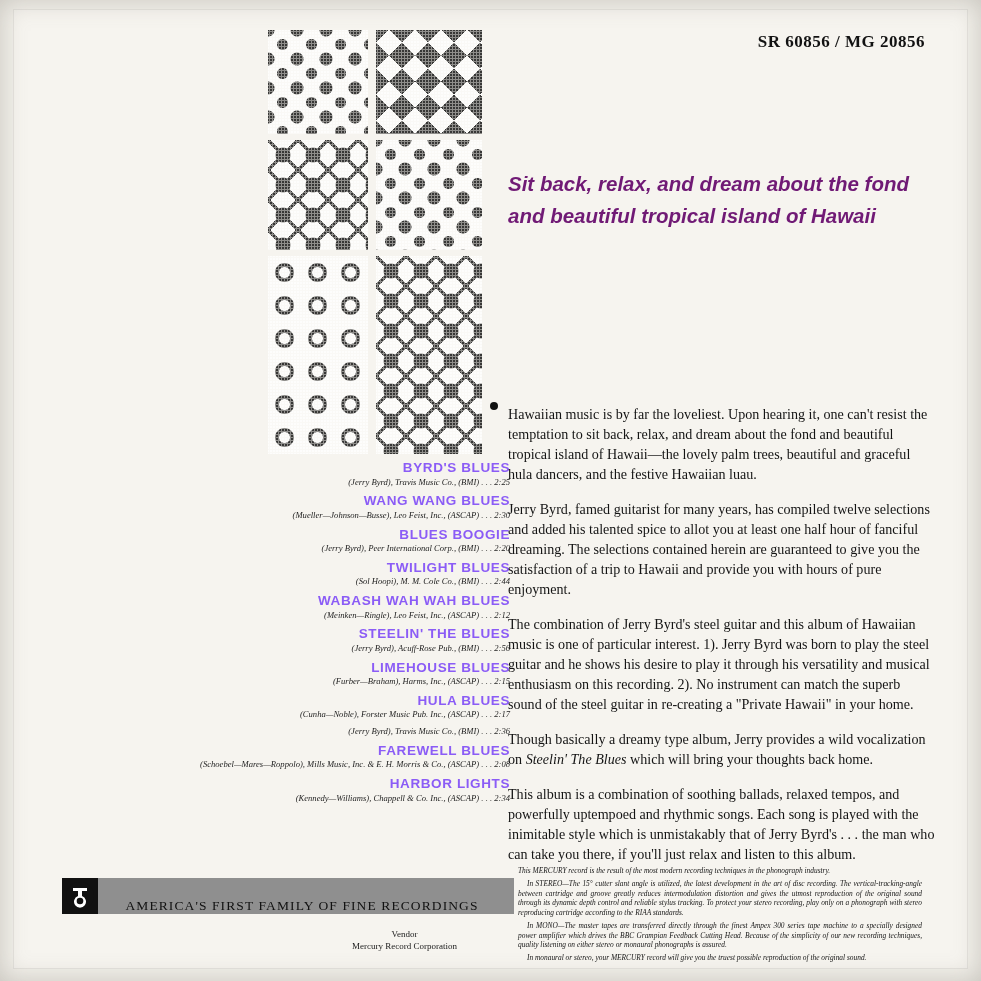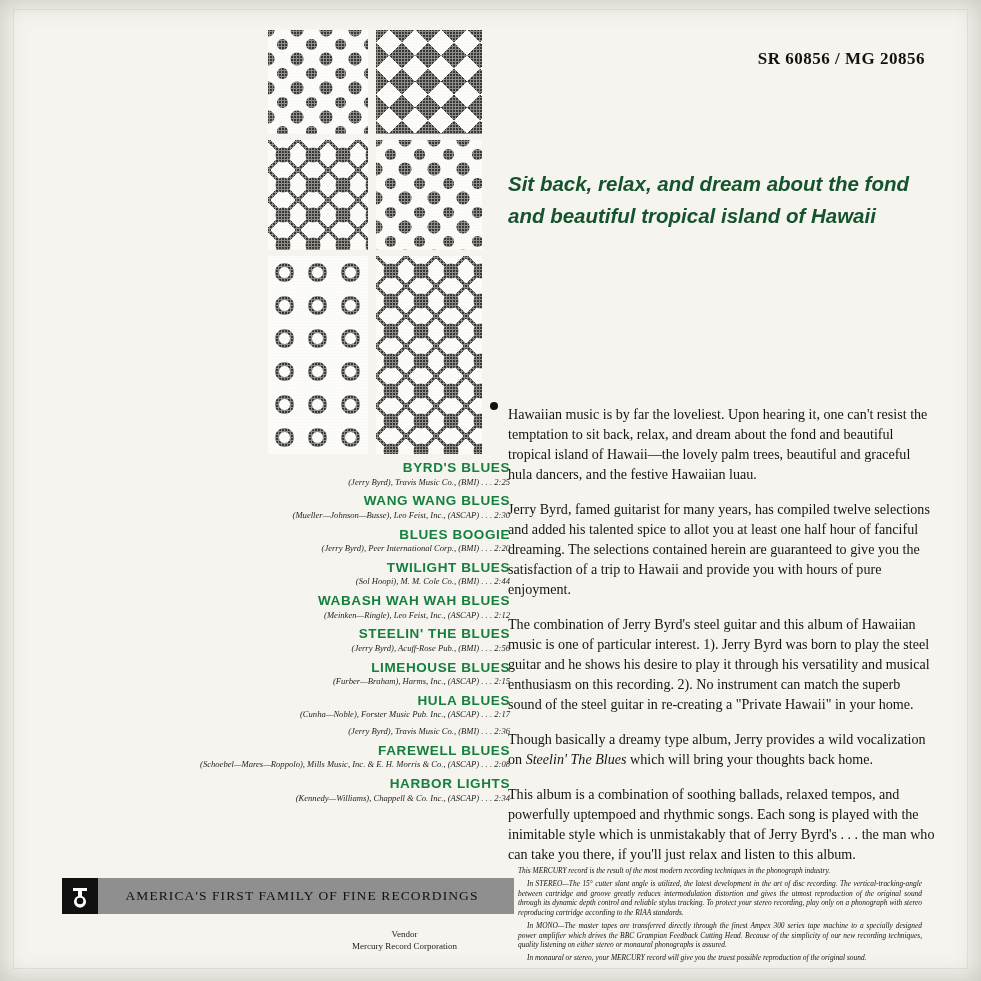--- a/index.html
+++ b/index.html
@@ -30,21 +30,21 @@
     left: 14px; top: 10px;
     width: 953px; height: 958px;
     background: #f6f4ef;
     box-shadow: 0 0 0 1px rgba(0,0,0,0.05);
   }
 
   
   .catalog {
     position: absolute;
     right: 56px;
-    top: 49px;
+    top: 32px;
     font-family: "Liberation Serif", serif;
     font-weight: bold;
     font-size: 17px;
     letter-spacing: 0.5px;
     color: #121212;
   }
 
   
   .art {
     position: absolute;
@@ -108,21 +108,21 @@
     text-align: right;
   }
   .track {
     margin-bottom: 6px;
   }
   .track-title {
     font-family: "Liberation Sans", sans-serif;
     font-weight: bold;
     font-size: 13.5px;
     letter-spacing: 0.6px;
-    color: #15803d;
+    color: #8b5cf6;
     line-height: 1.15;
   }
   .track-credit {
     font-family: "Liberation Serif", serif;
     font-style: italic;
     font-size: 8.6px;
     color: #1d1d1d;
     line-height: 1.25;
     margin-top: 1px;
   }
@@ -131,21 +131,21 @@
   .headline {
     position: absolute;
     left: 508px;
     top: 168px;
     width: 420px;
     font-family: "Liberation Sans", sans-serif;
     font-style: italic;
     font-weight: bold;
     font-size: 20.5px;
     line-height: 1.58;
-    color: #14532d;
+    color: #701a75;
   }
 
   
   .notes {
     position: absolute;
     left: 508px;
     top: 392px;
     width: 428px;
     font-family: "Liberation Serif", serif;
     font-size: 14.1px;
@@ -166,21 +166,21 @@
 
   
   .mercury-bar {
     position: absolute;
     left: 62px;
     top: 878px;
     width: 452px;
     height: 36px;
     background: #8f8f8f;
     display: flex;
-    align-items: center;
+    align-items: flex-end;
   }
   .mercury-logo {
     width: 36px;
     height: 36px;
     background: #111;
     display: flex;
     align-items: center;
     justify-content: center;
     flex: none;
   }

